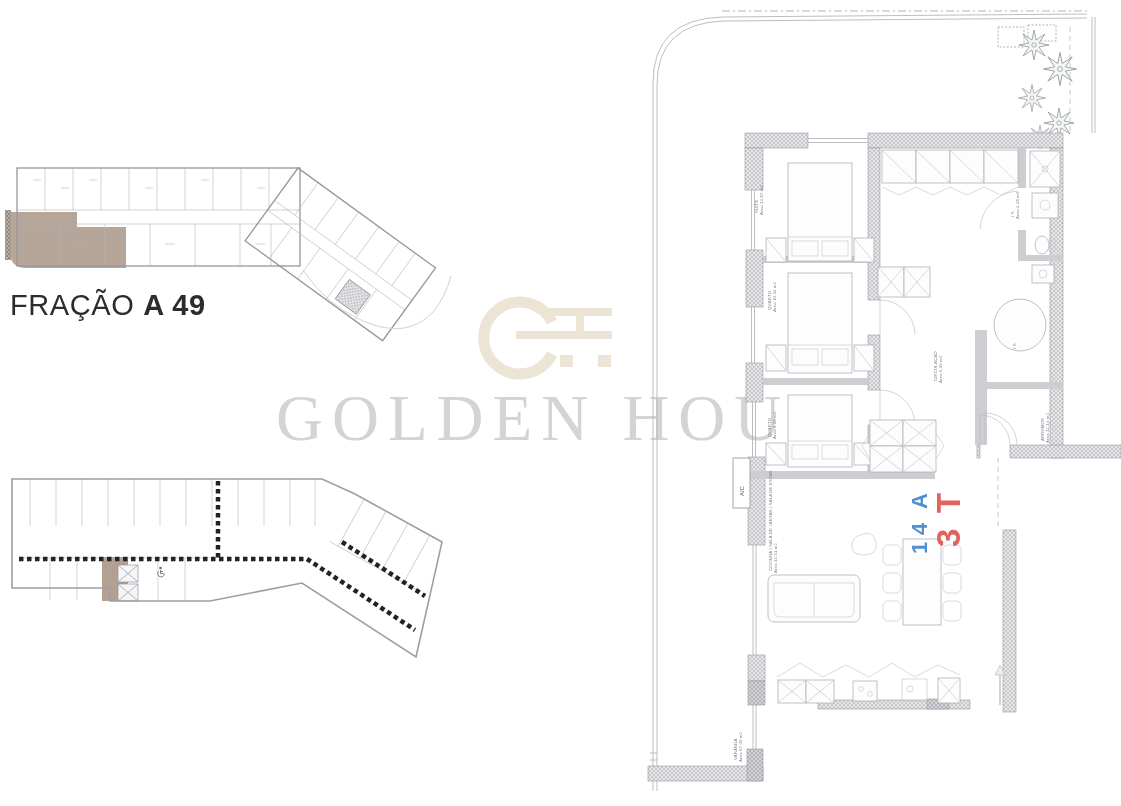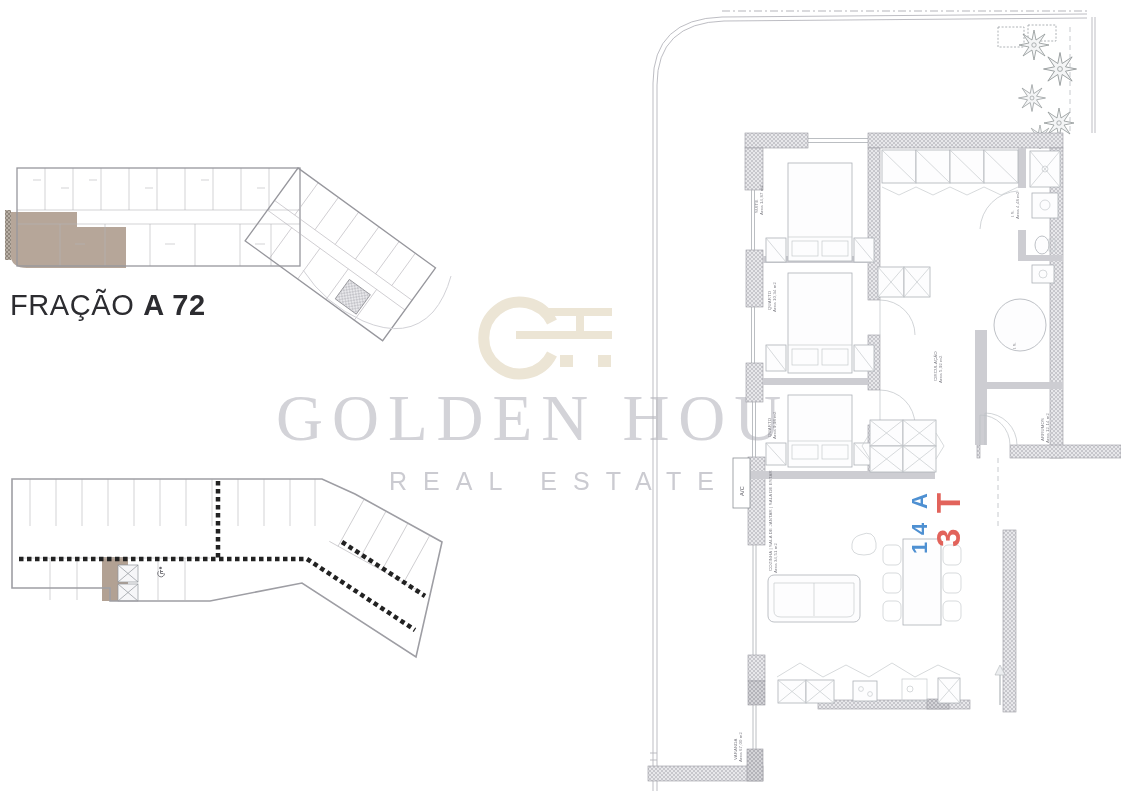--- a/index.html
+++ b/index.html
@@ -69,21 +69,20 @@
     <path d="M74,28 A36,36 0 1 0 74,60" fill="none" stroke="#ece5d5" stroke-width="11"></path>
     <g fill="#ece5d5">
       <rect x="70" y="14" width="64" height="8"></rect>
       <rect x="38" y="37" width="96" height="8"></rect>
       <rect x="98" y="14" width="8" height="31"></rect>
       <rect x="82" y="61" width="13" height="12"></rect>
       <rect x="120" y="61" width="13" height="12"></rect>
     </g>
   </svg>
   <div id="wm-name" class="wm">GOLDEN HOUR</div>
-  <div id="wm-sub" class="wm">REAL ESTATE</div>
 
   <svg id="building-svg" class="plan" width="470" height="200" viewBox="0 0 470 200">
 
     <path d="M5,54 L72,54 L72,69 L121,69 L121,110 L22,110 Q5,110 5,94 Z" fill="#b2a193" fill-opacity="0.95"></path>
     <rect x="0" y="52" width="6" height="50" fill="url(#xhd)"></rect>
 
     <g class="thin">
       <path d="M40,10 V52 M68,10 V52 M96,10 V52 M124,10 V52 M152,10 V52 M180,10 V52 M208,10 V52 M236,10 V52 M264,10 V52"></path>
       <path d="M12,52 H295 M12,66 H295"></path>
       <path d="M55,66 V108 M100,66 V108 M145,66 V108 M190,66 V108 M235,66 V108 M266,66 V108"></path>
@@ -97,21 +96,21 @@
         <path d="M293,50 H463 M293,62 H463"></path>
         <path d="M323,62 V100 M358,62 V100 M393,62 V100 M428,62 V100"></path>
       </g>
       <rect x="400" y="70" width="26" height="24" fill="url(#xh)" stroke="#8d8d93" stroke-width="0.8"></rect>
       <rect x="293" y="10" width="170" height="90" class="wallline"></rect>
     </g>
     <path d="M298,112 Q320,146 358,163 Q402,182 428,154 Q440,140 446,118" fill="none" stroke="#d2d2d7" stroke-width="1"></path>
   </svg>
   <div id="fracao-title" class="plan-title">
     <span>FRAÇÃO</span>
-    <b>A 72</b>
+    <b>A 49</b>
   </div>
 
   <svg id="garage-svg" class="plan" width="460" height="210" viewBox="0 0 460 210">
     <rect x="97" y="95" width="26" height="44" fill="#b2a193"></rect>
 
     <g class="thin">
       <path d="M25,17 V64 M51,17 V64 M77,17 V64 M103,17 V64 M129,17 V64 M155,17 V64 M181,17 V64 M207,17 V64 M233,17 V64 M259,17 V64 M285,17 V64 M310,17 V64"></path>
       <path d="M18,96 H205 M45,96 V138 M72,96 V138 M153,96 V138 M180,96 V138"></path>
     </g>
     <g class="thin" transform="rotate(29 350 33)">

